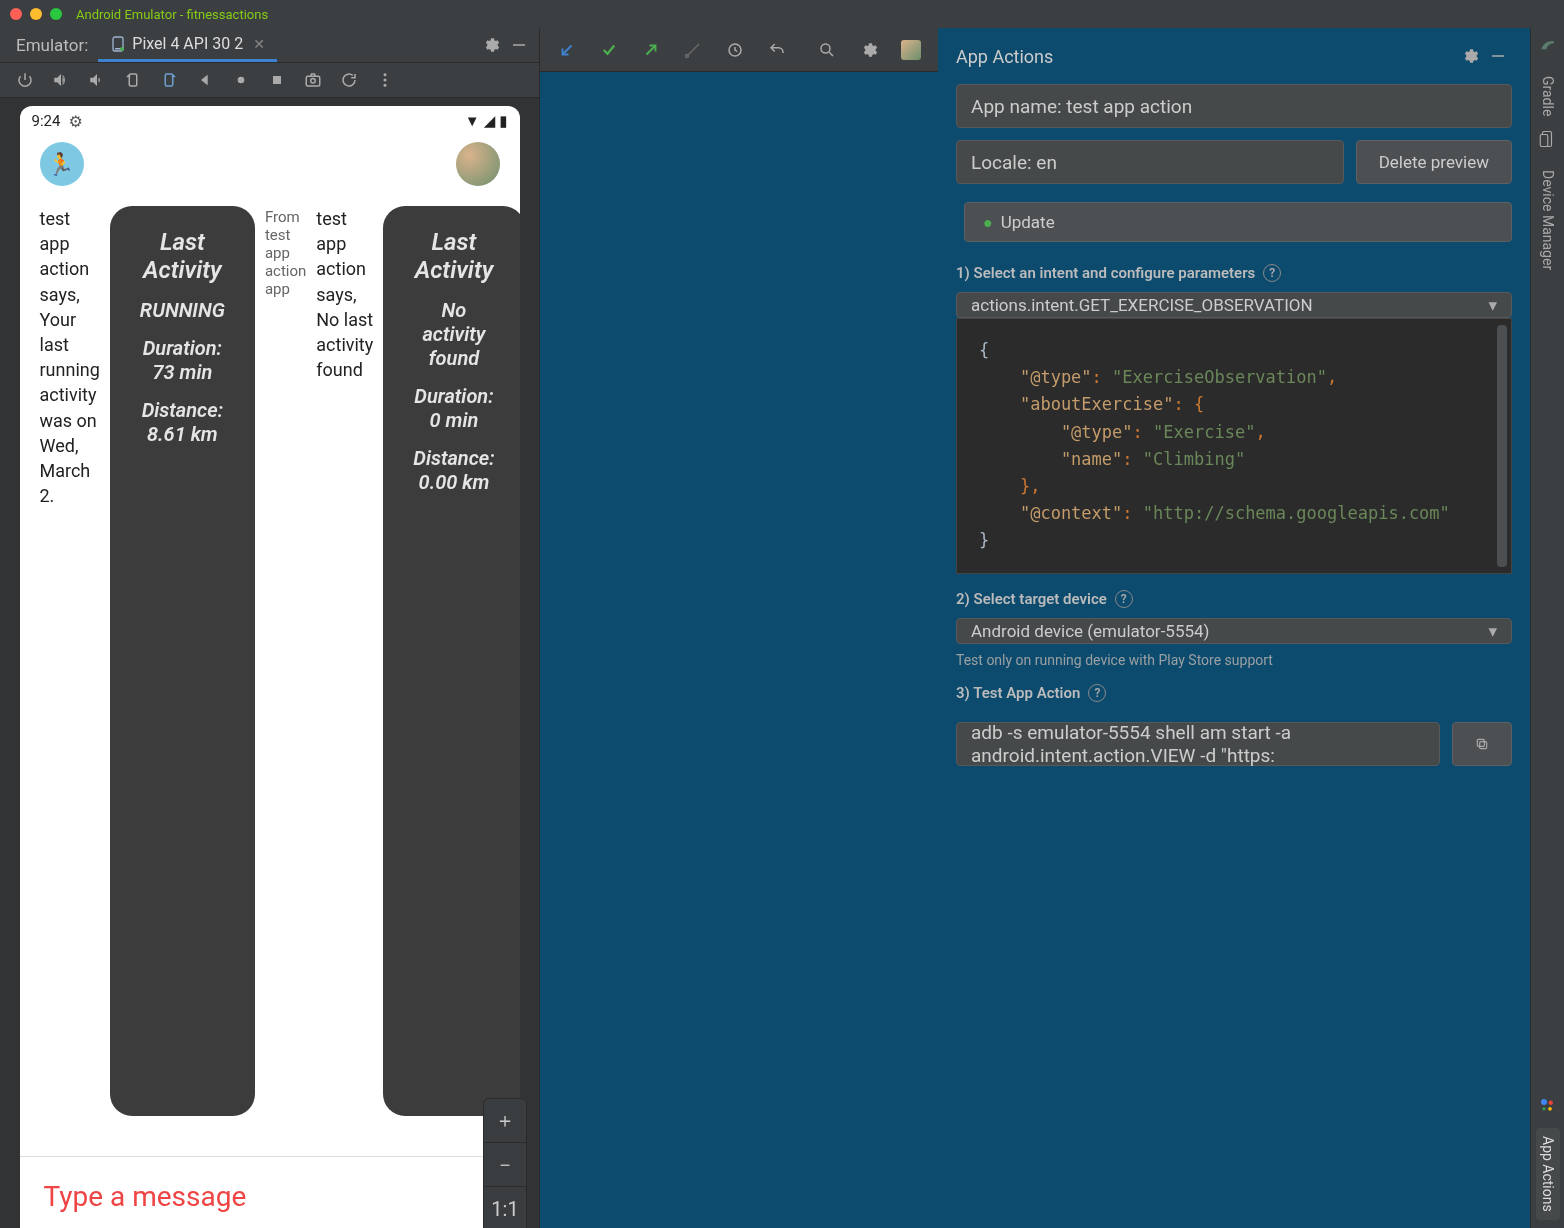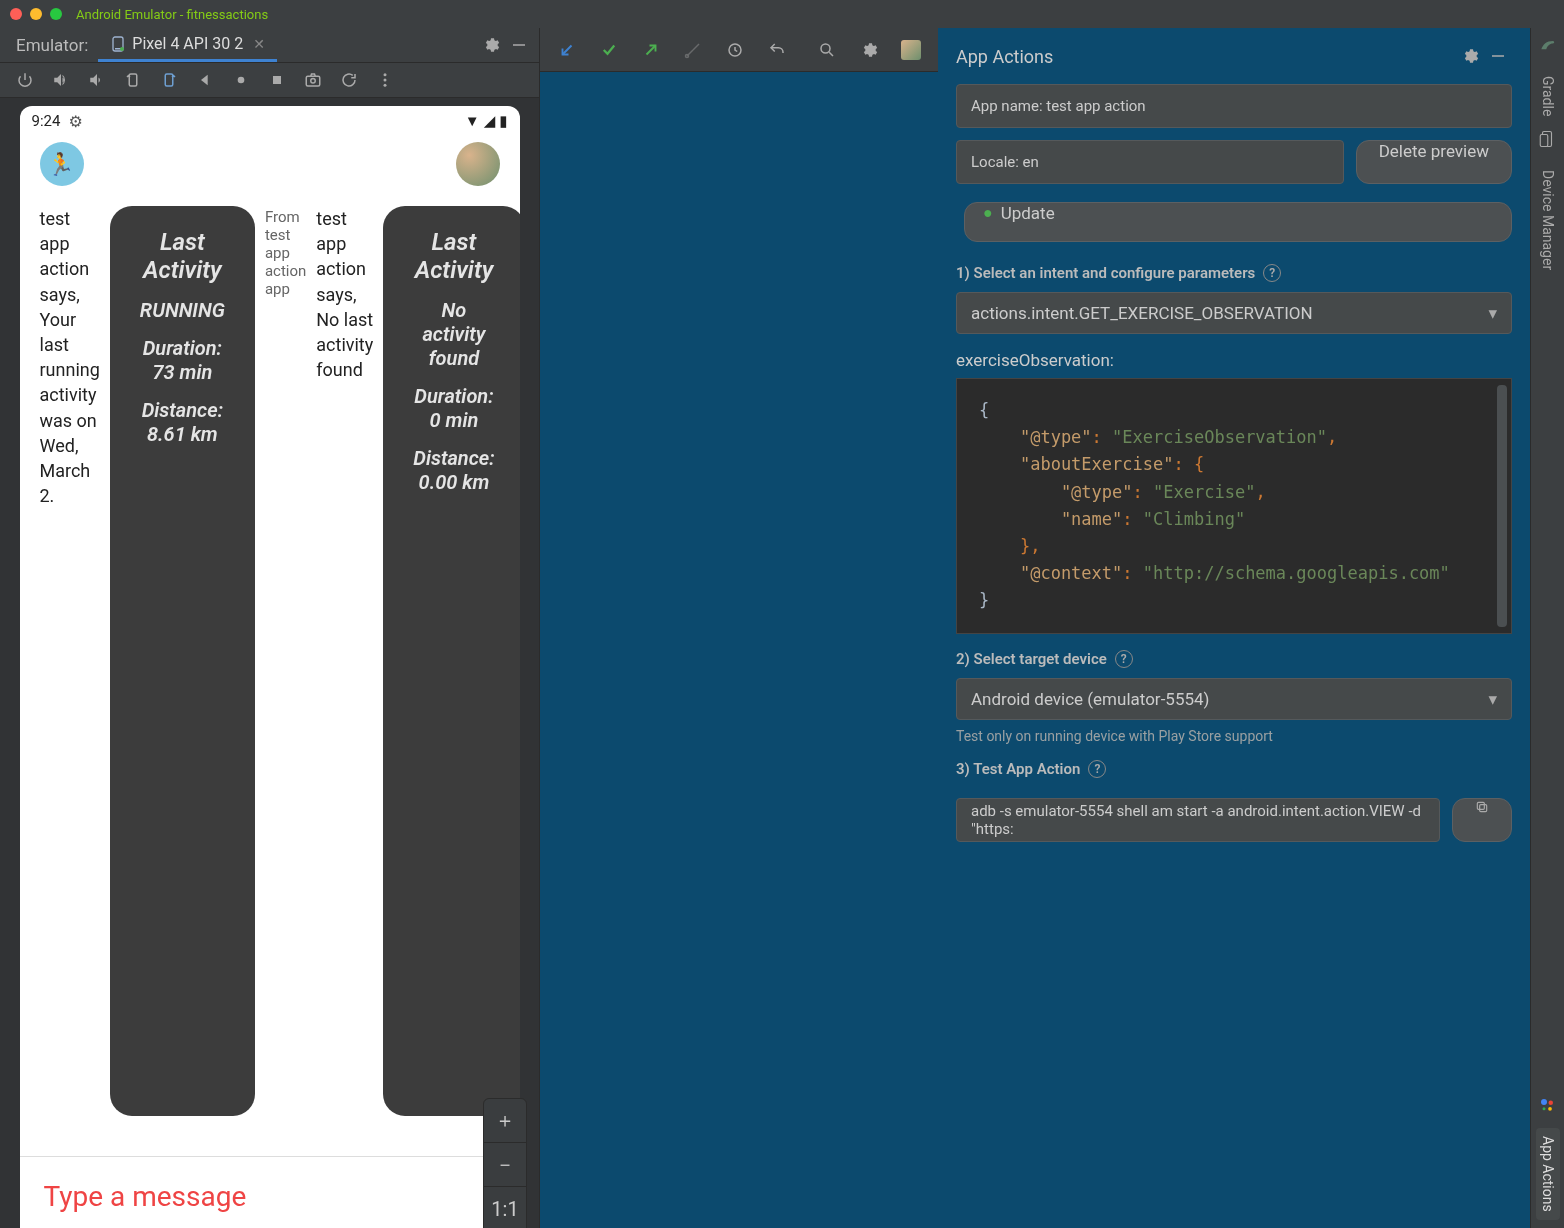--- a/index.html
+++ b/index.html
@@ -181,40 +181,40 @@
     display:flex; align-items:center; margin-bottom:14px;
   }
   .panel-title { font-size:18px; color:#ccc; }
   .panel-header .spacer { flex:1; }
 
   .field-row { display:flex; gap:12px; margin-bottom:12px; }
   .field {
     flex:1; height:44px;
     background:#45494a; border:1px solid #55595b;
     border-radius:4px; display:flex; align-items:center;
-    padding:0 14px; font-size:15px; color:#ccc;
+    padding:0 14px; font-size:19px; color:#ccc;
   }
   .btn {
     height:44px; padding:0 22px;
     background:#4c5052; border:1px solid #5c6063;
-    border-radius:13px; display:flex; align-items:flex-start;
+    border-radius:4px; display:flex; align-items:center;
     font-size:17px; color:#ccc; cursor:pointer;
   }
   .btn.small { height:40px; padding:0 18px; }
   .btn.update .check { color:#4caf50; margin-right:8px; font-size:16px; }
 
   .section-label { font-size:15px; font-weight:600; color:#bbb; display:flex; align-items:center; gap:8px; margin:16px 0 10px; }
   .hint-q {
     width:18px; height:18px; border-radius:50%; border:1px solid #888;
     display:inline-flex; align-items:center; justify-content:center;
     font-size:12px; color:#aaa;
   }
 
   .dropdown {
-    height:42px; background:#45494a; border:1px solid #55595b; border-radius:4px;
+    height:26px; background:#45494a; border:1px solid #55595b; border-radius:4px;
     display:flex; align-items:center; padding:0 14px; font-size:17px; color:#ccc;
     justify-content:space-between;
   }
   .dropdown .chev { color:#aaa; }
 
   .param-label { font-size:17px; color:#ccc; margin:16px 0 8px; }
 
   .code-block {
     background:#2b2b2b; border:1px solid #444;
     padding:18px 22px; font-family:"Menlo","Consolas",monospace;
@@ -506,21 +506,20 @@
 
         <div class="section-label">
           <span>1) Select an intent and configure parameters</span>
           <span class="hint-q">?</span>
         </div>
         <div class="dropdown">
           <span>actions.intent.GET_EXERCISE_OBSERVATION</span>
           <span class="chev">▾</span>
         </div>
 
-        <div class="param-label">exerciseObservation:</div>
         <div class="code-block"><span class="tok-brace">{</span>
 <span class="tok-key">    "@type"</span><span class="tok-punct">: </span><span class="tok-str">"ExerciseObservation"</span><span class="tok-punct">,</span>
 <span class="tok-key">    "aboutExercise"</span><span class="tok-punct">: {</span>
 <span class="tok-key">        "@type"</span><span class="tok-punct">: </span><span class="tok-str">"Exercise"</span><span class="tok-punct">,</span>
 <span class="tok-key">        "name"</span><span class="tok-punct">: </span><span class="tok-str">"Climbing"</span>
 <span class="tok-punct">    },</span>
 <span class="tok-key">    "@context"</span><span class="tok-punct">: </span><span class="tok-str">"http://schema.googleapis.com"</span>
 <span class="tok-brace">}</span><div class="code-scroll"></div></div>
 
         <div class="section-label">

